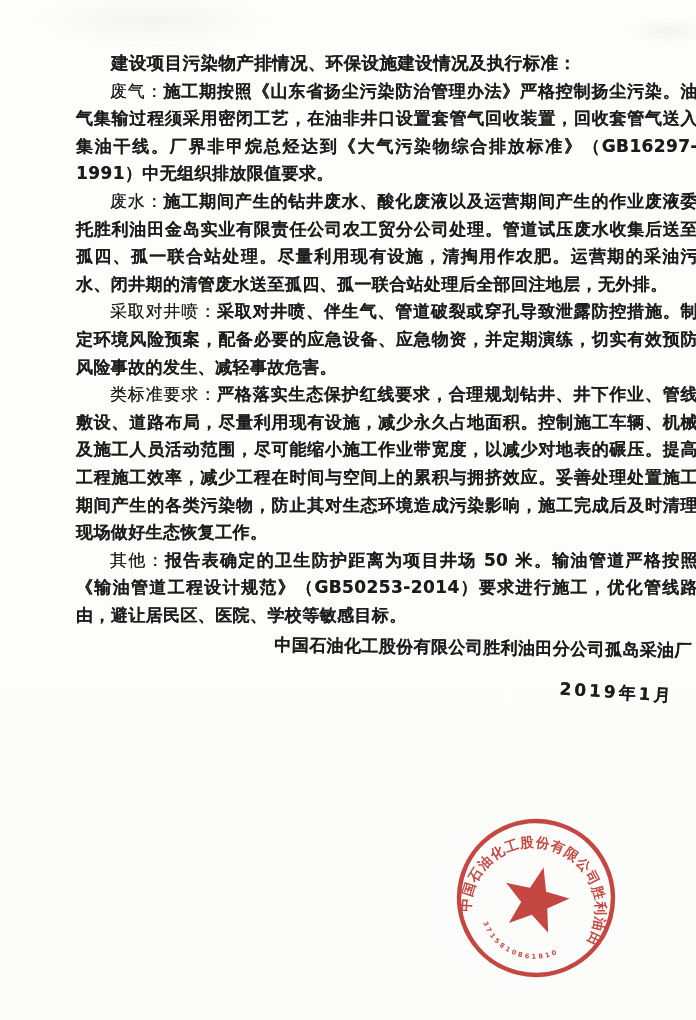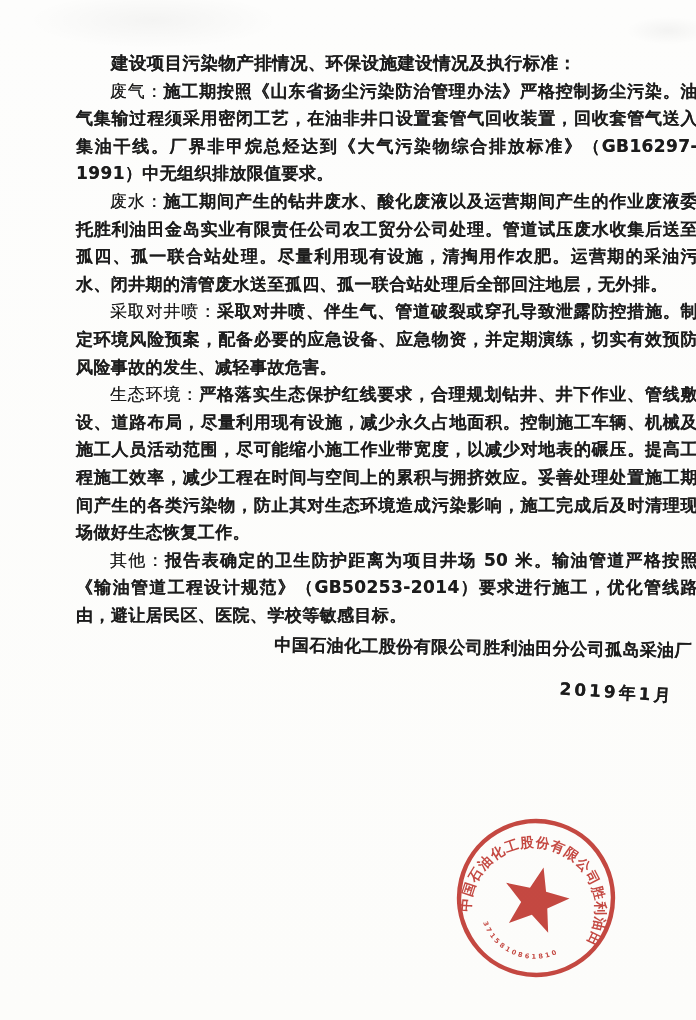--- a/index.html
+++ b/index.html
@@ -75,21 +75,21 @@
     <p class="title">建设项目污染物产排情况、环保设施建设情况及执行标准：</p>
 
     <p class="para"><span class="label">废气：</span><span>施工期按照《山东省扬尘污染防治管理办法》严格控制扬尘污染。油气集输过程须采用密闭工艺，在油非井口设置套管气回收装置，回收套管气送入集油干线。厂界非甲烷总烃达到《大气污染物综合排放标准》（GB16297-1991）中无组织排放限值要求。</span></p>
 
     <p class="para"><span class="label">废水：</span><span>施工期间产生的钻井废水、酸化废液以及运营期间产生的作业废液委托胜利油田金岛实业有限责任公司农工贸分公司处理。管道试压废水收集后送至孤四、孤一联合站处理。尽量利用现有设施，清掏用作农肥。运营期的采油污水、闭井期的清管废水送至孤四、孤一联合站处理后全部回注地层，无外排。</span></p>
 
 
 
     <p class="para"><span class="label">采取对井喷：</span><span>采取对井喷、伴生气、管道破裂或穿孔导致泄露防控措施。制定环境风险预案，配备必要的应急设备、应急物资，并定期演练，切实有效预防风险事故的发生、减轻事故危害。</span></p>
 
-    <p class="para"><span class="label">生态环境：</span><span>严格落实生态保护红线要求，合理规划钻井、井下作业、管线敷设、道路布局，尽量利用现有设施，减少永久占地面积。控制施工车辆、机械及施工人员活动范围，尽可能缩小施工作业带宽度，以减少对地表的碾压。提高工程施工效率，减少工程在时间与空间上的累积与拥挤效应。妥善处理处置施工期间产生的各类污染物，防止其对生态环境造成污染影响，施工完成后及时清理现场做好生态恢复工作。</span></p>
+    <p class="para"><span class="label">类标准要求：</span><span>严格落实生态保护红线要求，合理规划钻井、井下作业、管线敷设、道路布局，尽量利用现有设施，减少永久占地面积。控制施工车辆、机械及施工人员活动范围，尽可能缩小施工作业带宽度，以减少对地表的碾压。提高工程施工效率，减少工程在时间与空间上的累积与拥挤效应。妥善处理处置施工期间产生的各类污染物，防止其对生态环境造成污染影响，施工完成后及时清理现场做好生态恢复工作。</span></p>
 
     <p class="para"><span class="label">其他：</span><span>报告表确定的卫生防护距离为项目井场 50 米。输油管道严格按照《输油管道工程设计规范》（GB50253-2014）要求进行施工，优化管线路由，避让居民区、医院、学校等敏感目标。</span></p>
 
     <div class="sig">
       <p class="sig-company">中国石油化工股份有限公司胜利油田分公司孤岛采油厂</p>
       <p class="sig-date">2019年1月</p>
     </div>
   </div>
 
   <svg class="seal" viewBox="0 0 170 170">

